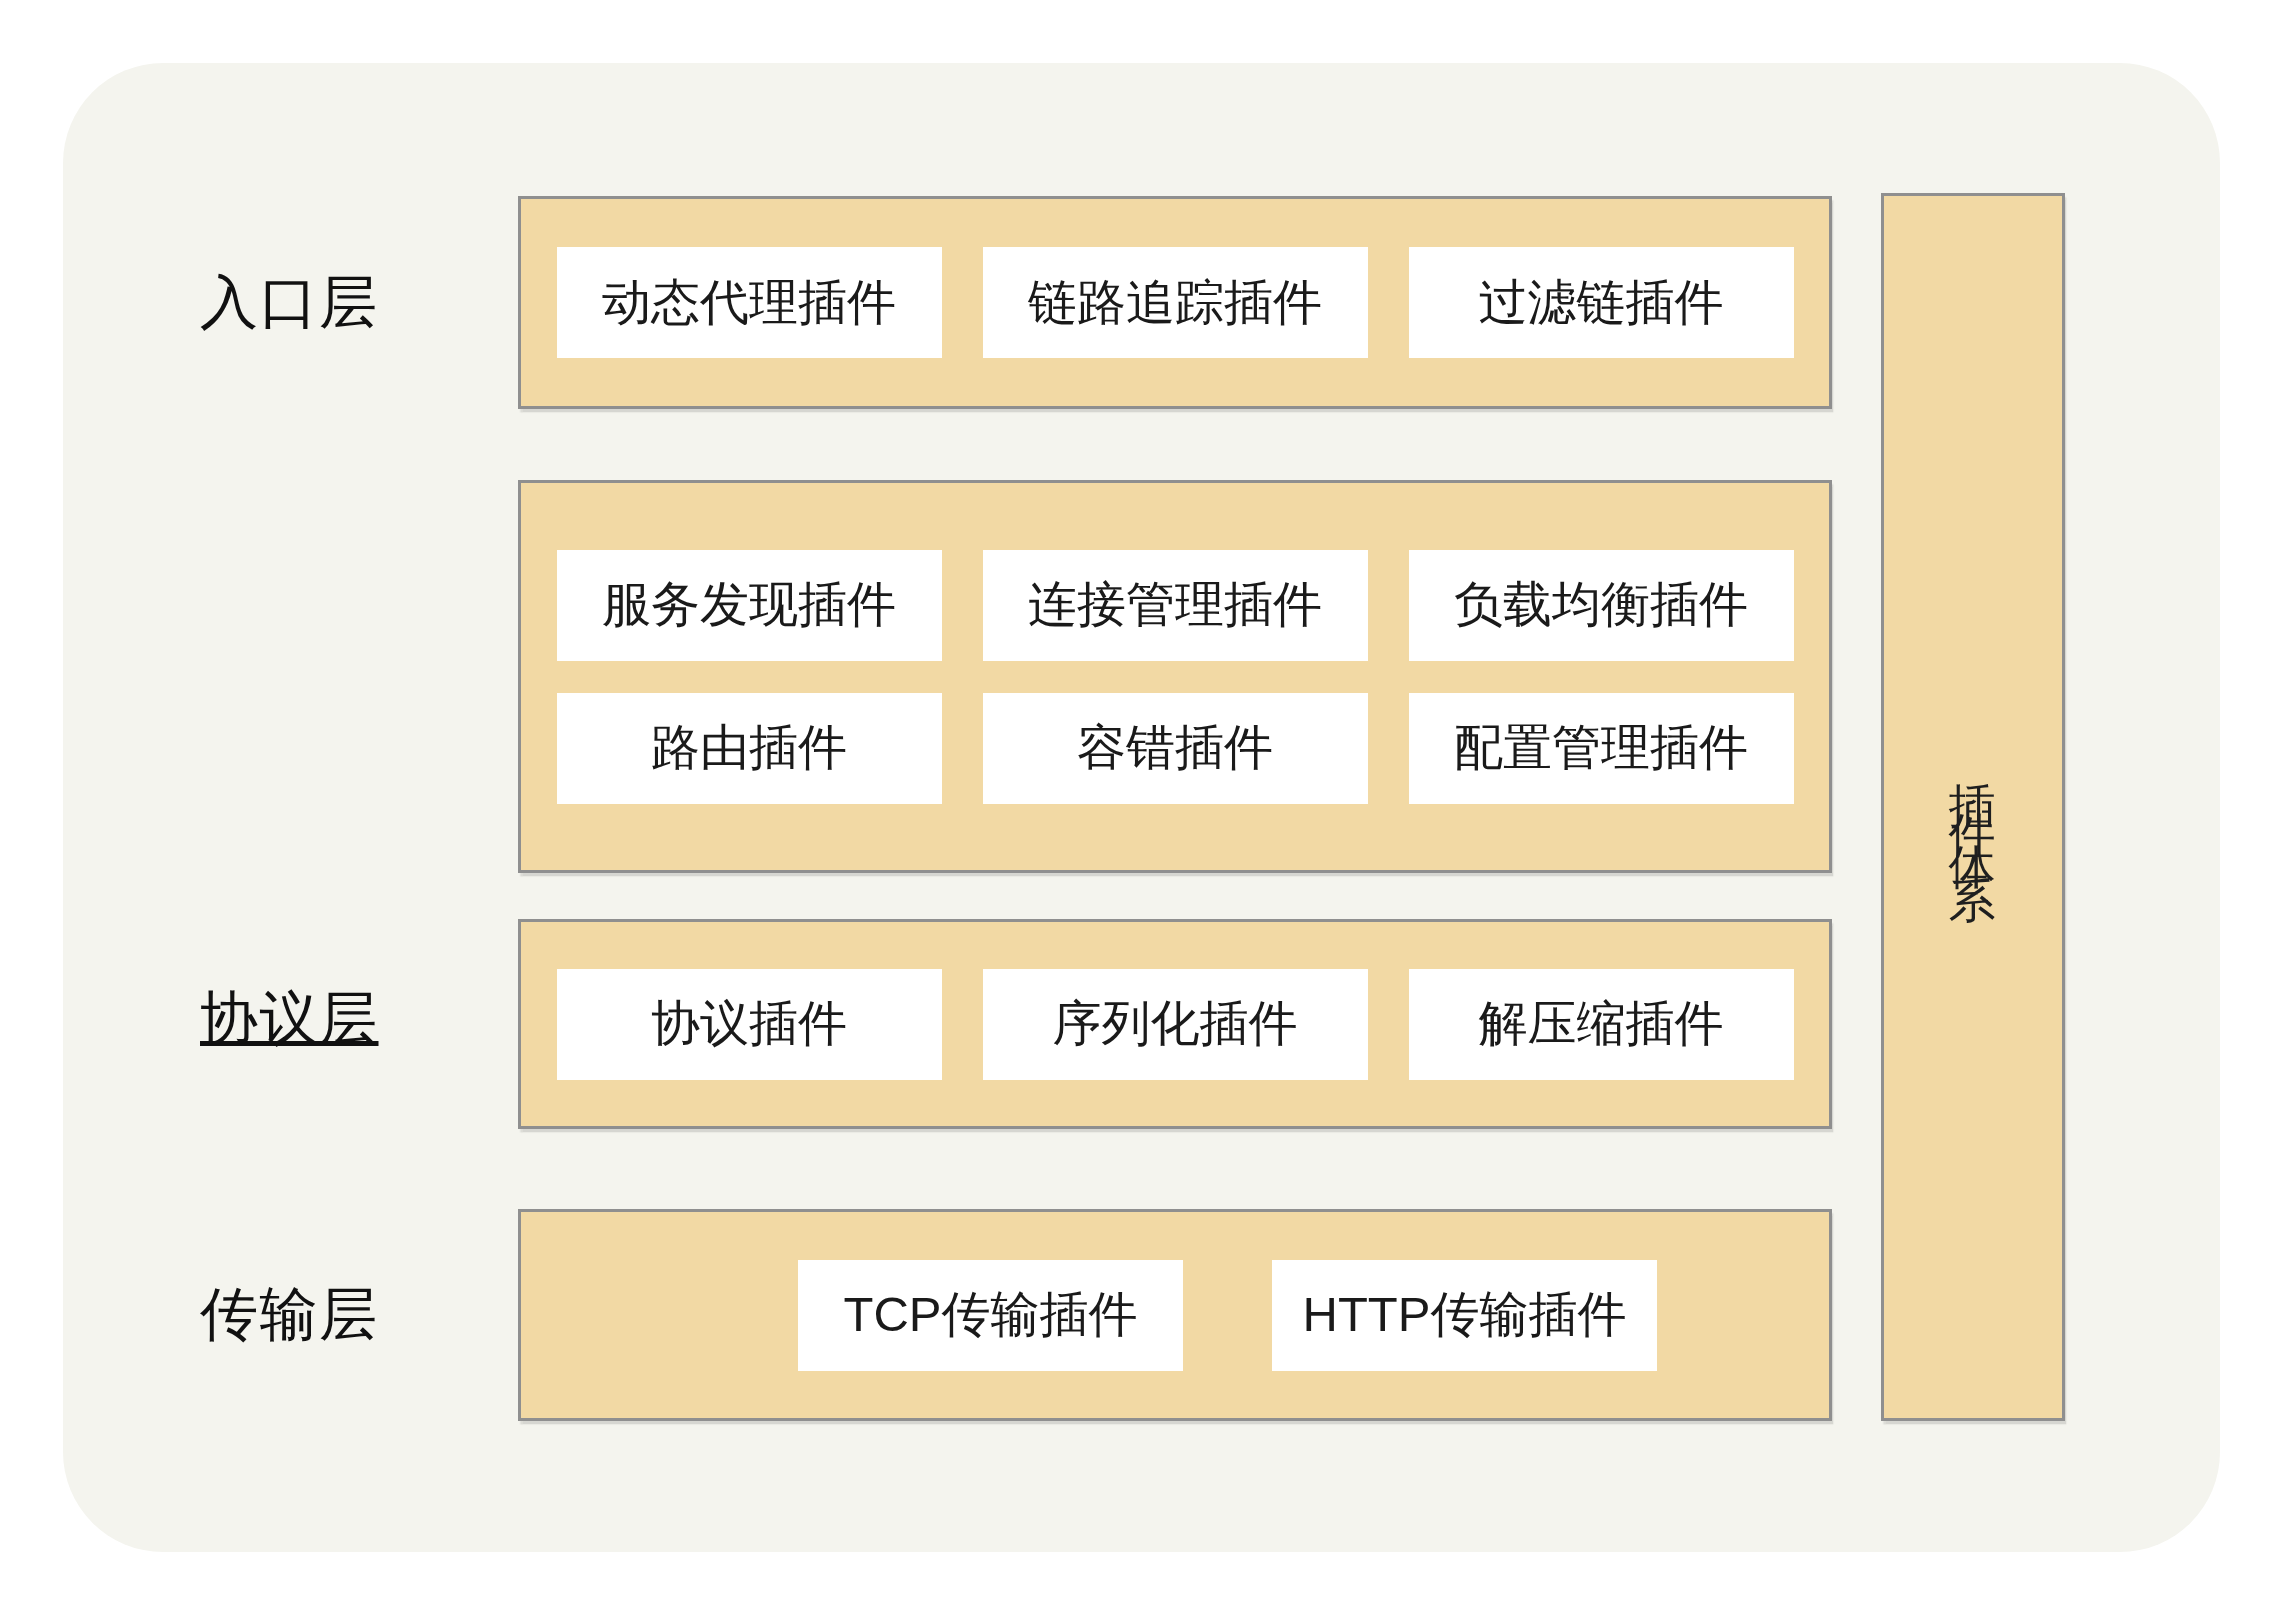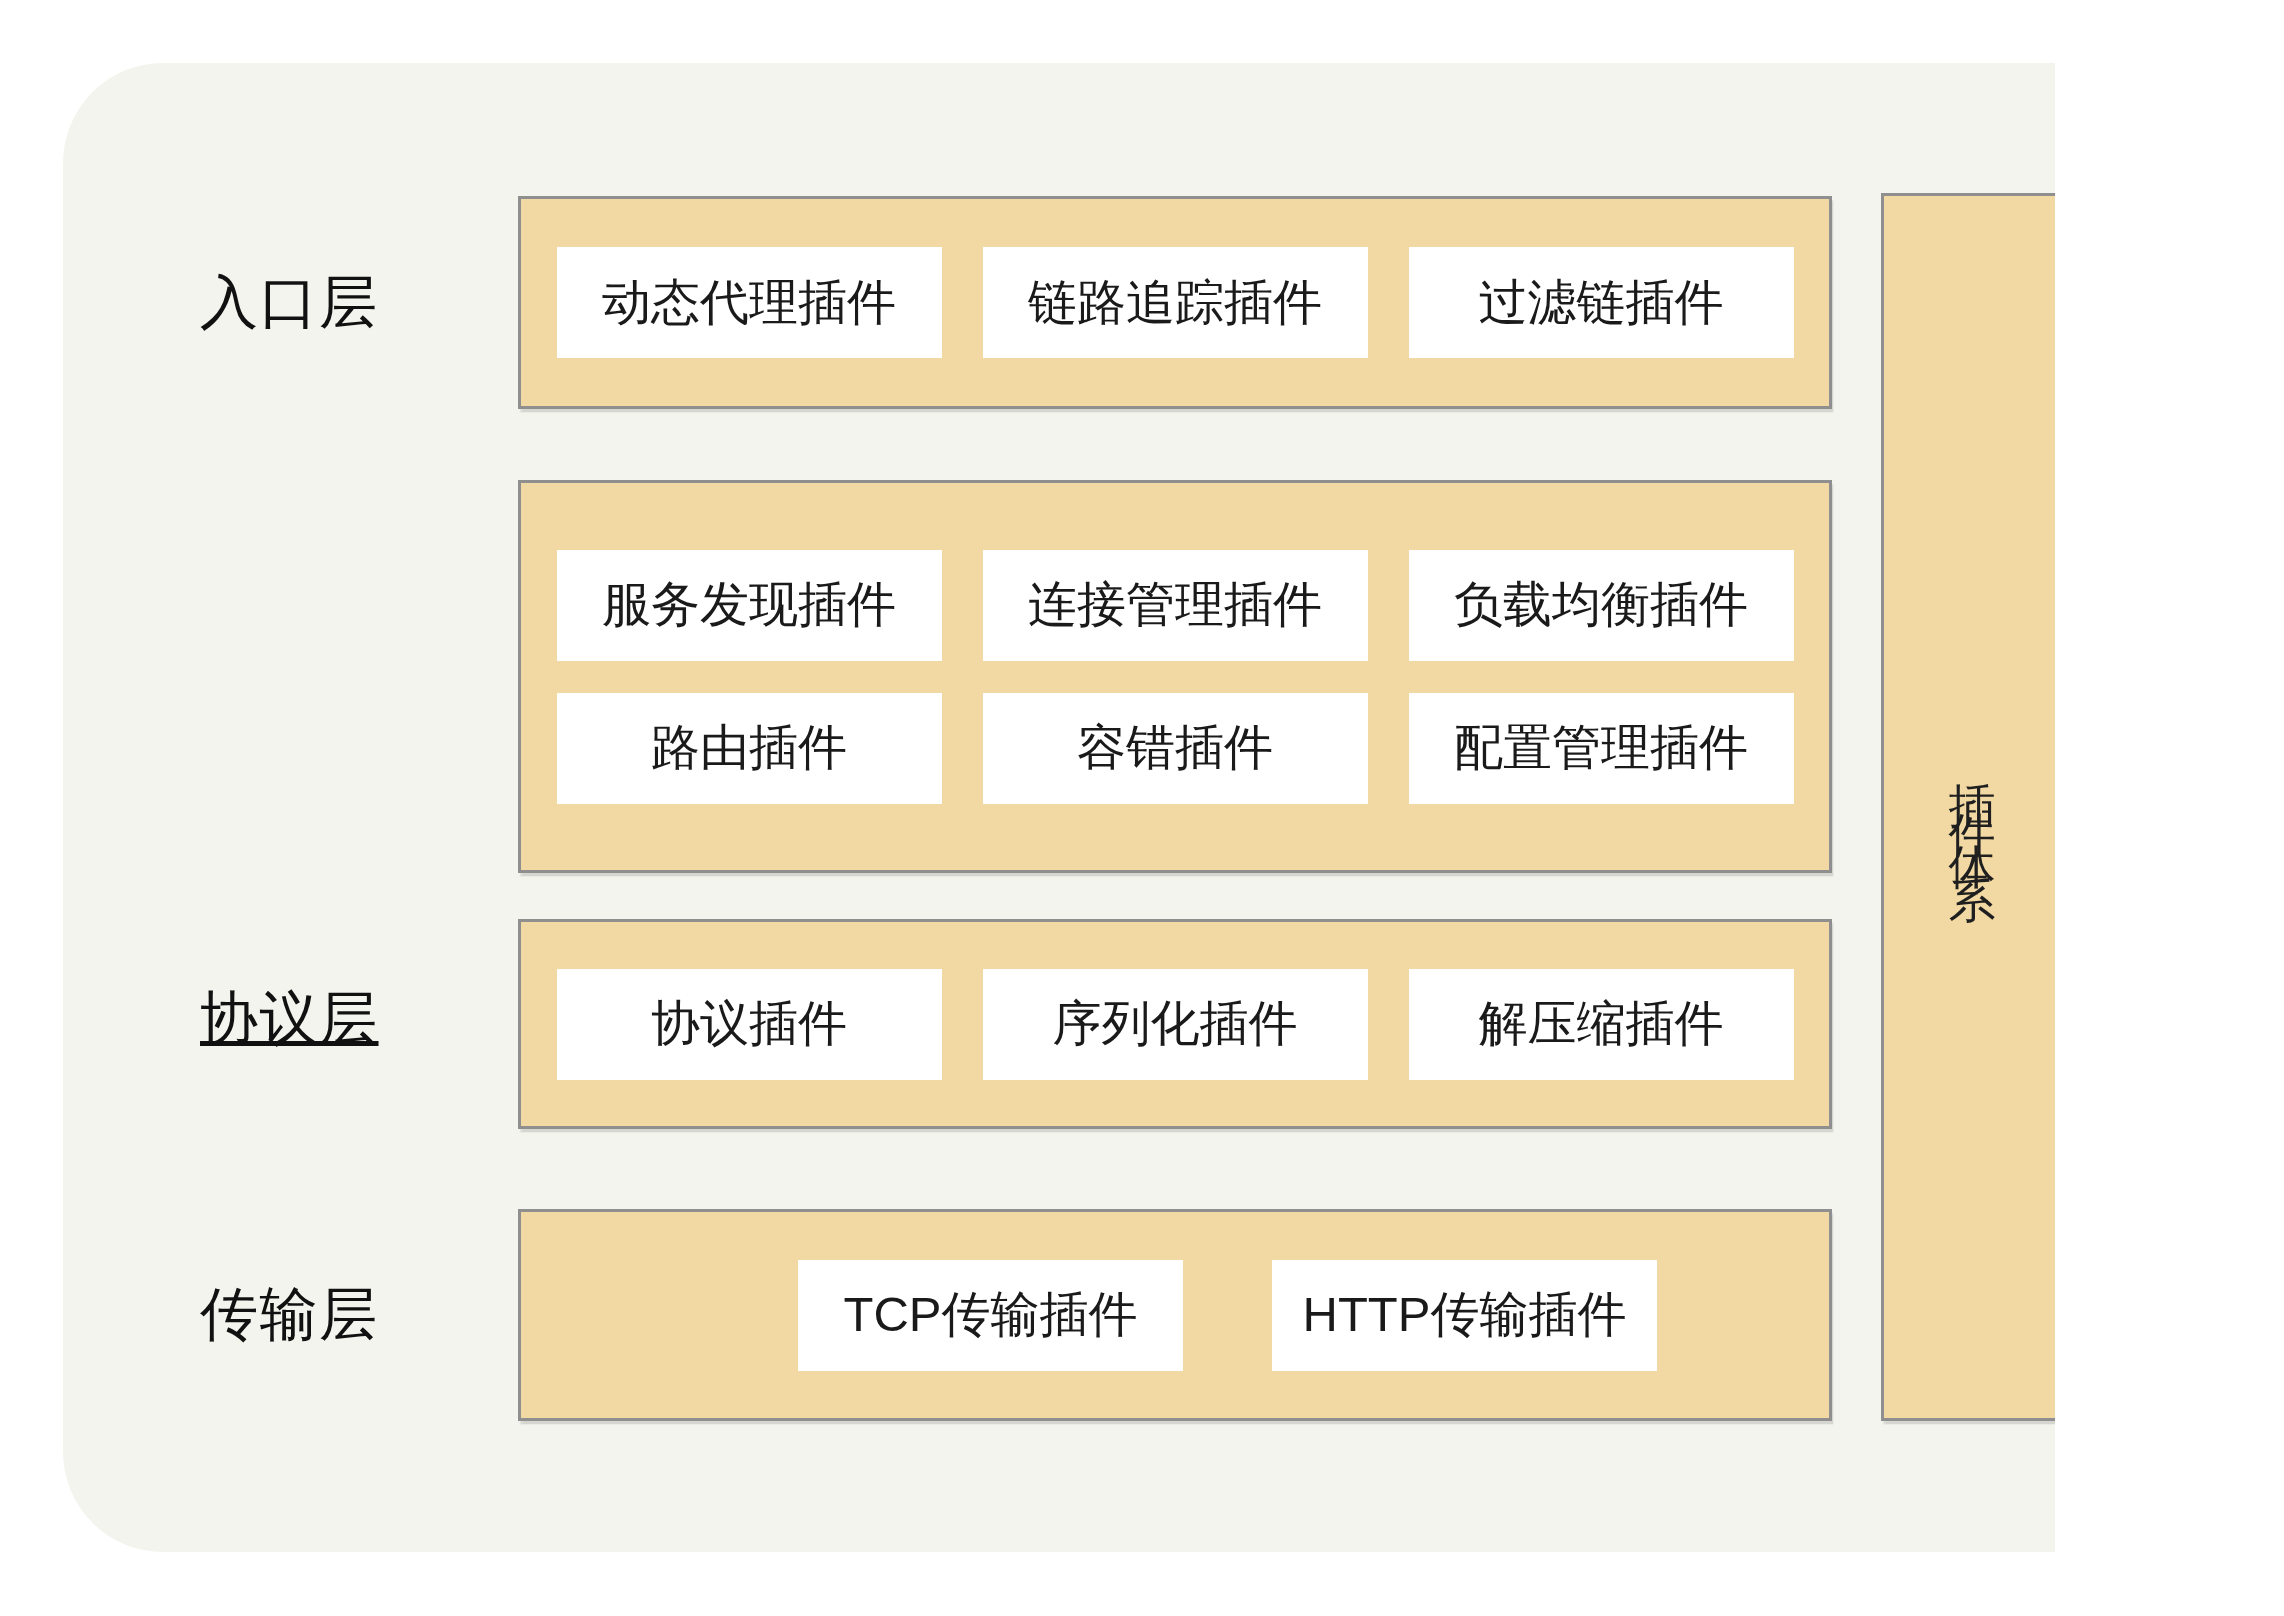--- a/index.html
+++ b/index.html
@@ -3,21 +3,21 @@
 <meta charset="utf-8">
 <style>
   html, body {
     margin: 0;
     padding: 0;
     background: #ffffff;
     font-family: "Liberation Sans", "DejaVu Sans", sans-serif;
   }
   .stage {
     position: relative;
-    width: 2055px;
+    width: 2284px;
     height: 1617px;
     background: #ffffff;
     overflow: hidden;
   }
   .card {
     position: absolute;
     left: 63px;
     top: 63px;
     width: 2157px;
     height: 1489px;

